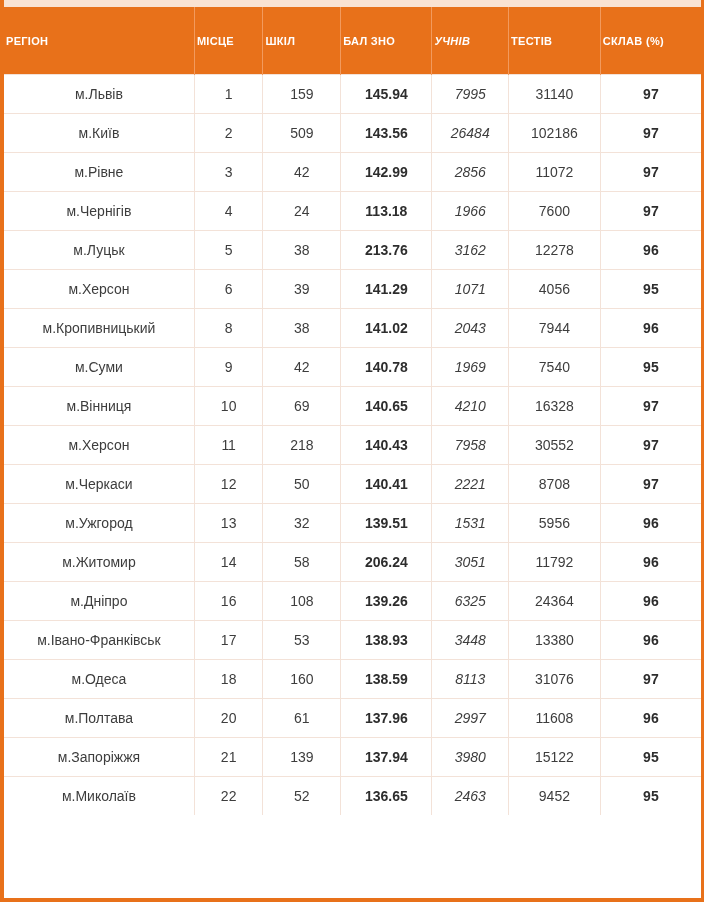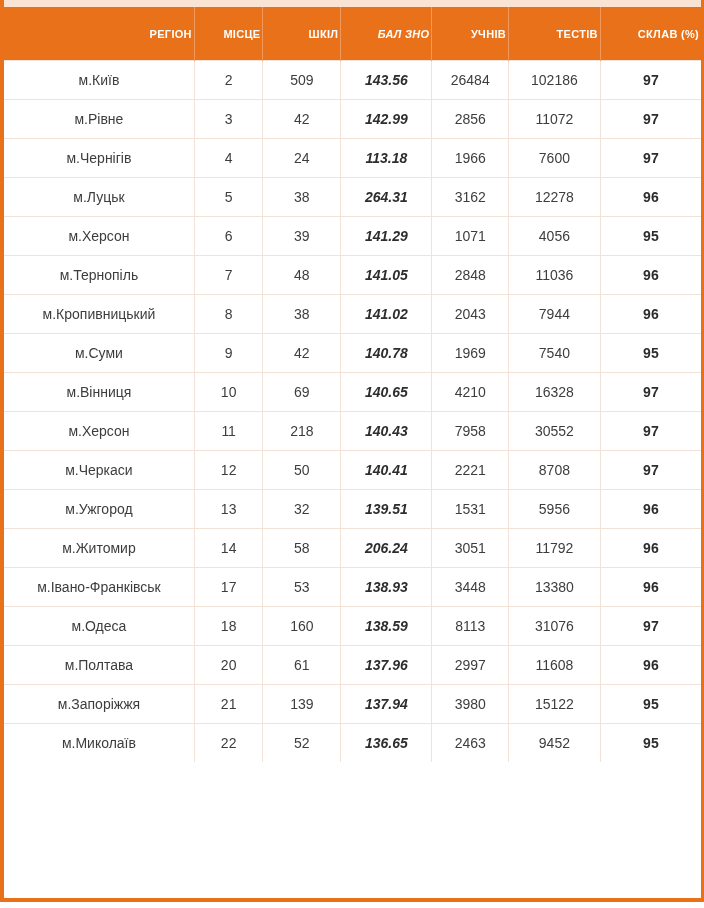--- a/index.html
+++ b/index.html
@@ -33,24 +33,24 @@
     table-layout: fixed;
   }
   thead th {
     height: 33px;
     background: var(--accent);
     color: var(--header_text_color);
     font-size: 11px;
     font-weight: 700;
     letter-spacing: 0.3px;
     text-transform: uppercase;
-    text-align: right;
+    text-align: left;
     vertical-align: middle;
     border-right: 1px solid var(--header_divider);
-    padding: 10px 2px;
+    padding: 17px 2px;
   }
   thead th:last-child { border-right: none; }
   tbody td {
     height: 38px;
     background: var(--row_bg);
     text-align: center;
     vertical-align: middle;
     font-size: 14px;
     color: var(--body_text);
     border-top: 1px solid var(--grid_line);
@@ -61,22 +61,22 @@
   }
   tbody td:last-child { border-right: none; }
   tbody td.bold {
     font-weight: 700;
     color: var(--bold_text);
   }
   
   th:nth-child(1), td:nth-child(1) { width: 28.0%; }
   th:nth-child(2), td:nth-child(2) { width: 9.6%; }
   th:nth-child(3), td:nth-child(3) { width: 11.0%; }
-  th:nth-child(4), td:nth-child(4) { width: 13.0%; font-style: italic; }
-  th:nth-child(5), td:nth-child(5) { width: 10.8%; }
+  th:nth-child(4), td:nth-child(4) { width: 13.0%; }
+  th:nth-child(5), td:nth-child(5) { width: 10.8%; font-style: italic; }
   th:nth-child(6), td:nth-child(6) { width: 13.1%; }
   th:nth-child(7), td:nth-child(7) { width: 14.5%; }
 </style>
 </head>
 <body>
 
 <div class="table-frame">
   <div class="top-strip"></div>
   <table>
     <thead>
@@ -85,20 +85,29 @@
           <th>МІСЦЕ</th>
           <th>ШКІЛ</th>
           <th>БАЛ ЗНО</th>
           <th>УЧНІВ</th>
           <th>ТЕСТІВ</th>
           <th>СКЛАВ (%)</th>
         </tr>
     </thead>
     <tbody id="body-rows">
         <tr>
+          <td>м.Львів</td>
+          <td>1</td>
+          <td>159</td>
+          <td class="bold">145.94</td>
+          <td>7995</td>
+          <td>31140</td>
+          <td class="bold">97</td>
+        </tr>
+        <tr>
           <td>м.Київ</td>
           <td>2</td>
           <td>509</td>
           <td class="bold">143.56</td>
           <td>26484</td>
           <td>102186</td>
           <td class="bold">97</td>
         </tr>
         <tr>
           <td>м.Рівне</td>
@@ -115,44 +124,35 @@
           <td>24</td>
           <td class="bold">113.18</td>
           <td>1966</td>
           <td>7600</td>
           <td class="bold">97</td>
         </tr>
         <tr>
           <td>м.Луцьк</td>
           <td>5</td>
           <td>38</td>
-          <td class="bold">264.31</td>
+          <td class="bold">213.76</td>
           <td>3162</td>
           <td>12278</td>
           <td class="bold">96</td>
         </tr>
         <tr>
           <td>м.Херсон</td>
           <td>6</td>
           <td>39</td>
           <td class="bold">141.29</td>
           <td>1071</td>
           <td>4056</td>
           <td class="bold">95</td>
         </tr>
         <tr>
-          <td>м.Тернопіль</td>
-          <td>7</td>
-          <td>48</td>
-          <td class="bold">141.05</td>
-          <td>2848</td>
-          <td>11036</td>
-          <td class="bold">96</td>
-        </tr>
-        <tr>
           <td>м.Кропивницький</td>
           <td>8</td>
           <td>38</td>
           <td class="bold">141.02</td>
           <td>2043</td>
           <td>7944</td>
           <td class="bold">96</td>
         </tr>
         <tr>
           <td>м.Суми</td>
@@ -202,20 +202,29 @@
         <tr>
           <td>м.Житомир</td>
           <td>14</td>
           <td>58</td>
           <td class="bold">206.24</td>
           <td>3051</td>
           <td>11792</td>
           <td class="bold">96</td>
         </tr>
         <tr>
+          <td>м.Дніпро</td>
+          <td>16</td>
+          <td>108</td>
+          <td class="bold">139.26</td>
+          <td>6325</td>
+          <td>24364</td>
+          <td class="bold">96</td>
+        </tr>
+        <tr>
           <td>м.Івано-Франківськ</td>
           <td>17</td>
           <td>53</td>
           <td class="bold">138.93</td>
           <td>3448</td>
           <td>13380</td>
           <td class="bold">96</td>
         </tr>
         <tr>
           <td>м.Одеса</td>

